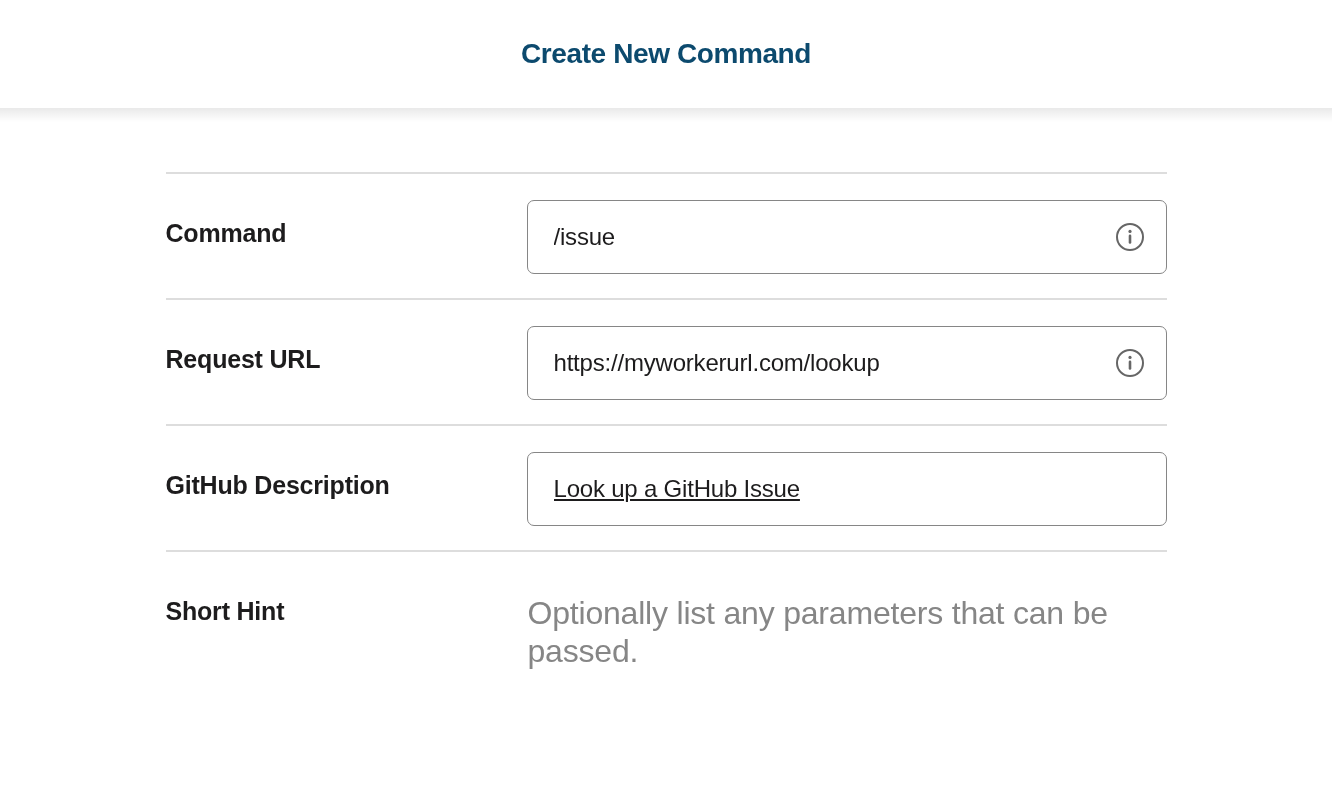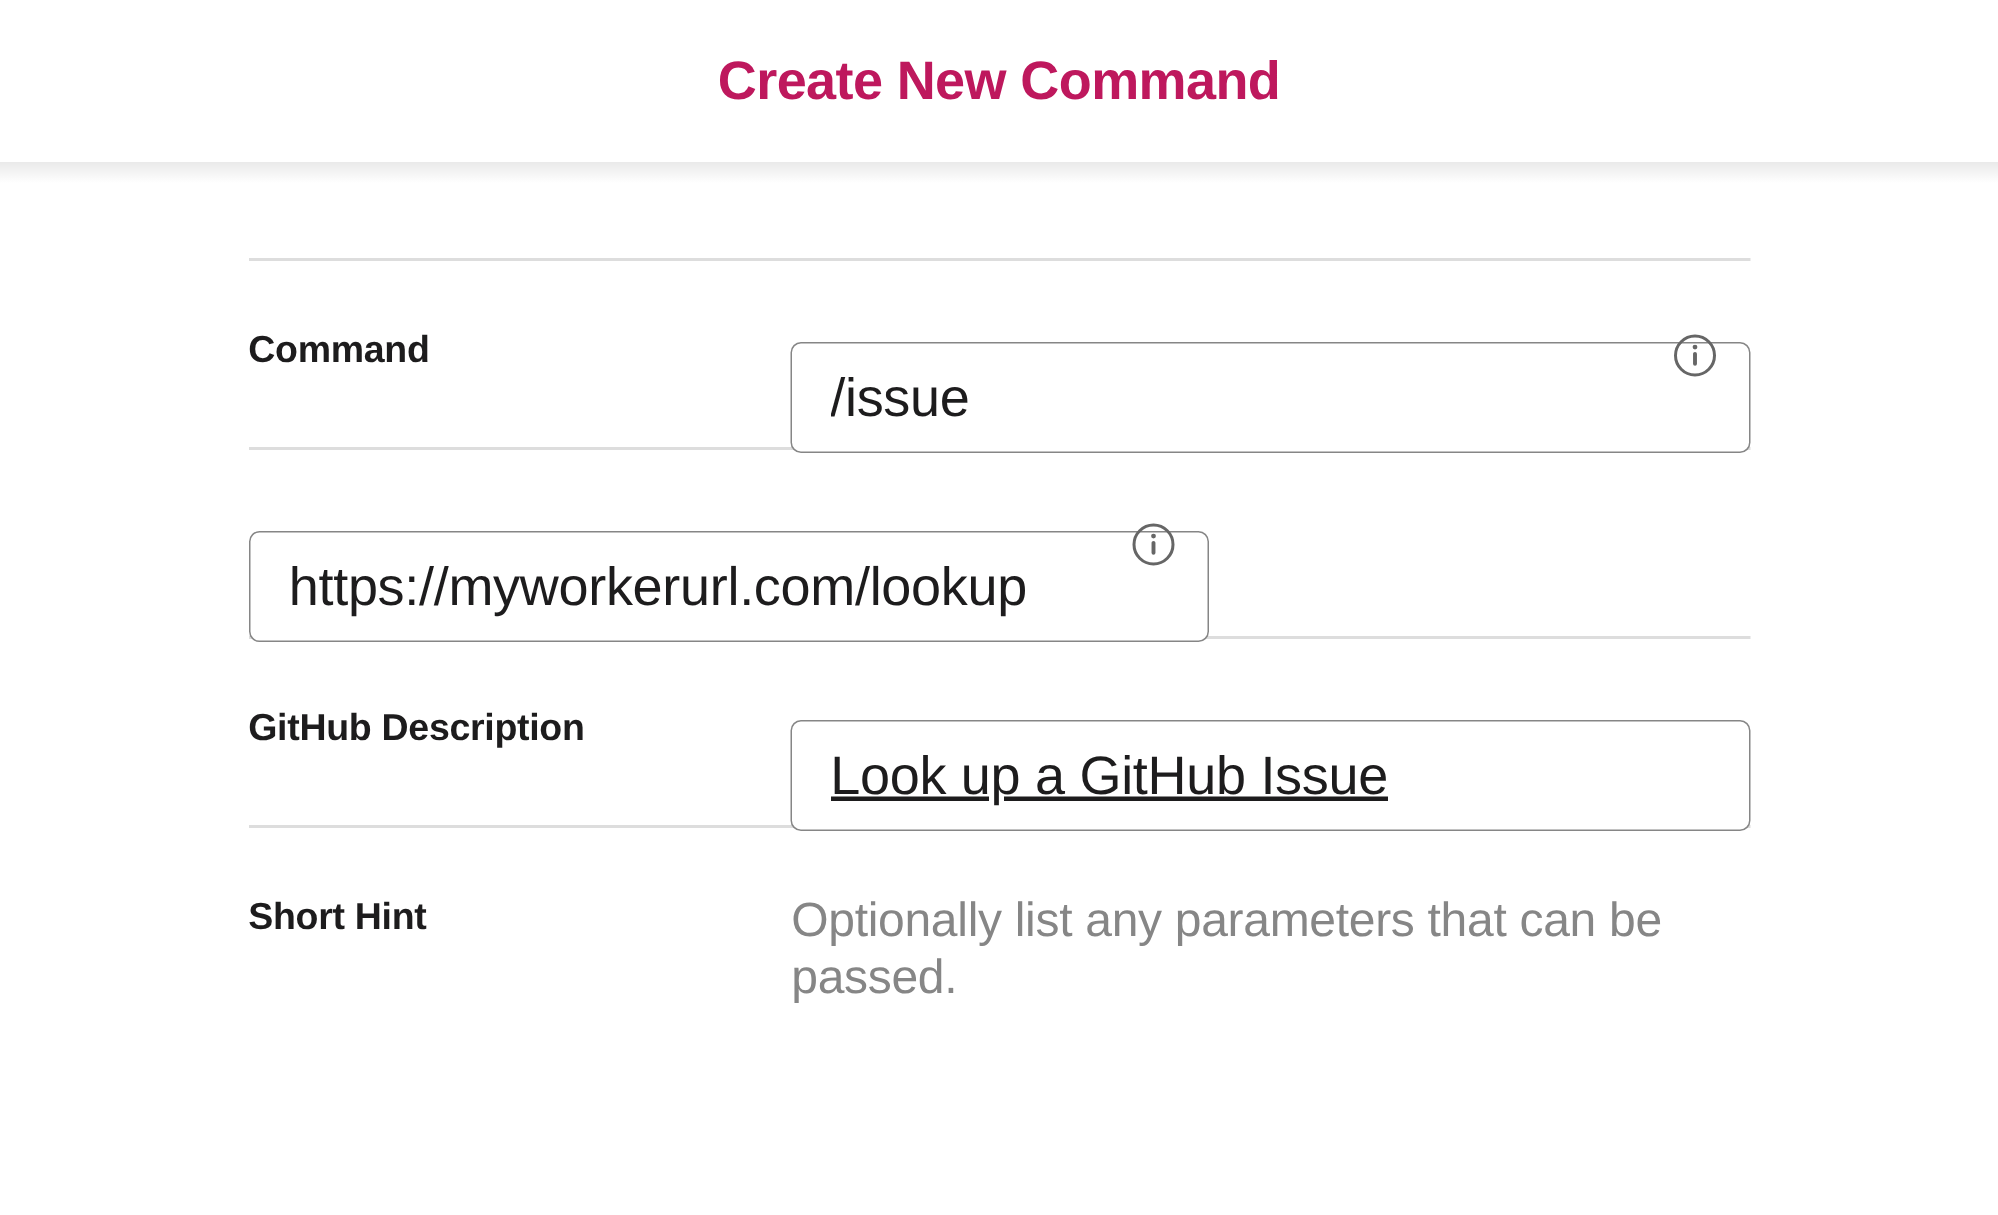--- a/index.html
+++ b/index.html
@@ -31,24 +31,24 @@
     content: "";
     position: absolute;
     left: 0;
     right: 0;
     bottom: -14px;
     height: 14px;
     background: linear-gradient(to bottom, rgba(0,0,0,0.085), rgba(0,0,0,0));
     pointer-events: none;
   }
   .app-title {
-    font-size: 36px;
+    font-size: 28px;
     font-weight: bold;
     letter-spacing: -0.4px;
-    color: #be185d;
+    color: #0c4a6e;
     line-height: 1;
     margin: 18px;
   }
 
   
   .page-body {
     background: #ffffff;
     height: 702px;
     box-sizing: border-box;
     padding-top: 0;
@@ -97,26 +97,25 @@
     box-sizing: border-box;
   }
   .text-input {
     width: 100%;
     height: 100%;
     box-sizing: border-box;
     border: 1.6px solid #868686;
     border-radius: 7px;
     background: #ffffff;
     font-family: "Liberation Sans", "DejaVu Sans", sans-serif;
-    font-size: 36px;
+    font-size: 24px;
     color: #1d1c1d;
     padding: 0 64px 0 26px;
     outline: none;
     letter-spacing: -0.2px;
-    margin-top: 28px;
   }
   .text-input.no-icon {
     padding-right: 26px;
     text-decoration: underline;
   }
   .text-input::placeholder {
     color: #8d8d8d;
   }
 
   .info-icon {
@@ -170,20 +169,23 @@
               <rect x="13.7" y="12.6" width="2.6" height="9.2" rx="1.3" fill="#666666"></rect>
             </svg>
           </span>
         </div>
       </div>
     </div>
 
     <div class="divider"></div>
 
     <div class="form-row">
+      <div class="row-label-col">
+        <div class="row-label">Request URL</div>
+      </div>
       <div class="row-field-col">
         <div class="text-input-wrap">
           <input class="text-input" type="text" value="https://myworkerurl.com/lookup" style="">
           <span class="info-icon">
             <svg width="30" height="30" viewBox="0 0 30 30" aria-hidden="true">
               <circle cx="15" cy="15" r="13" fill="none" stroke="#666666" stroke-width="2"></circle>
               <circle cx="15" cy="9.4" r="1.6" fill="#666666"></circle>
               <rect x="13.7" y="12.6" width="2.6" height="9.2" rx="1.3" fill="#666666"></rect>
             </svg>
           </span>

